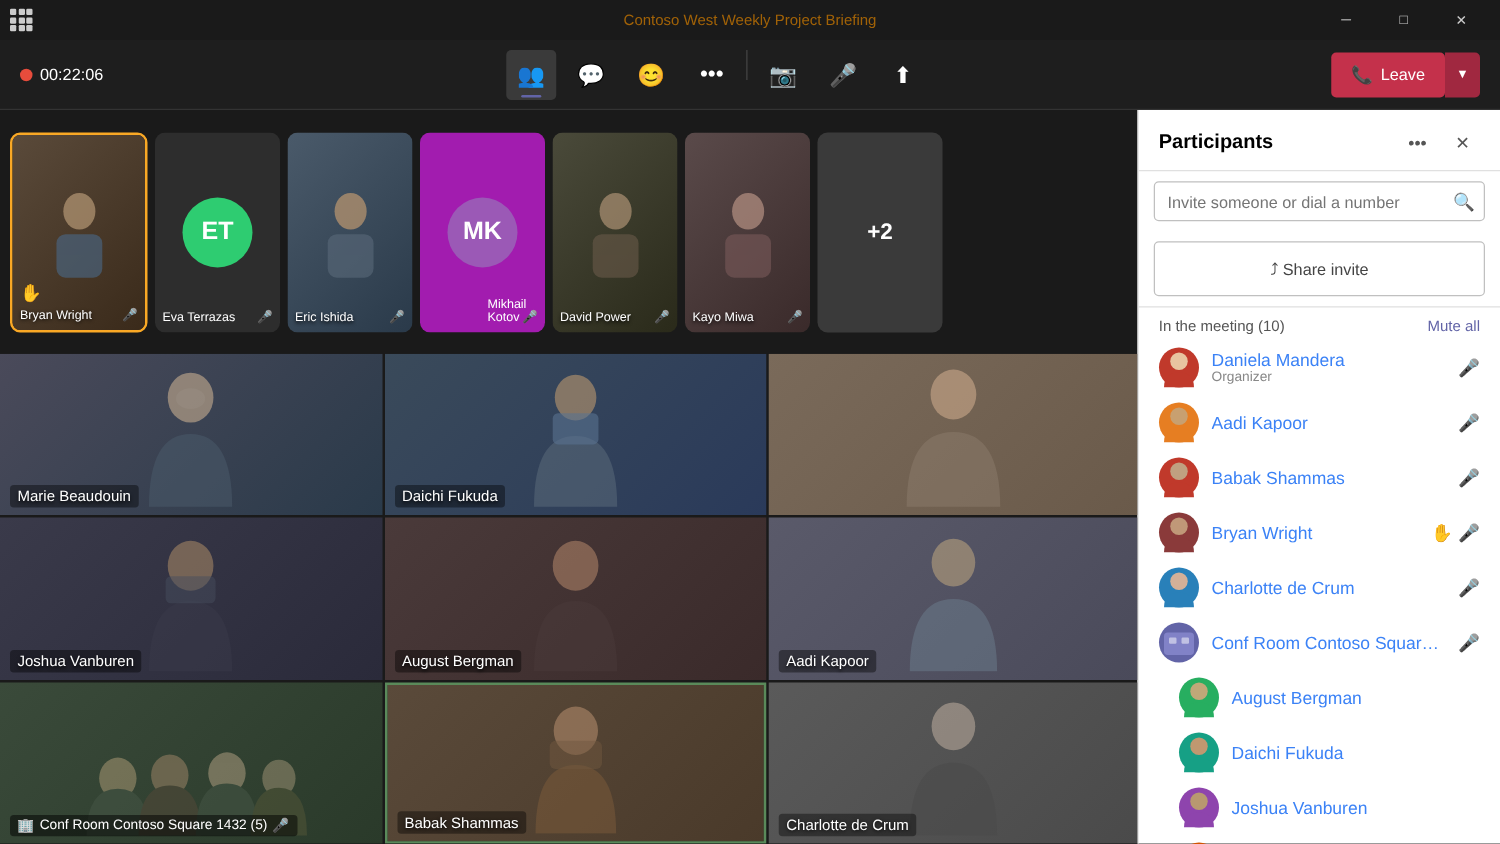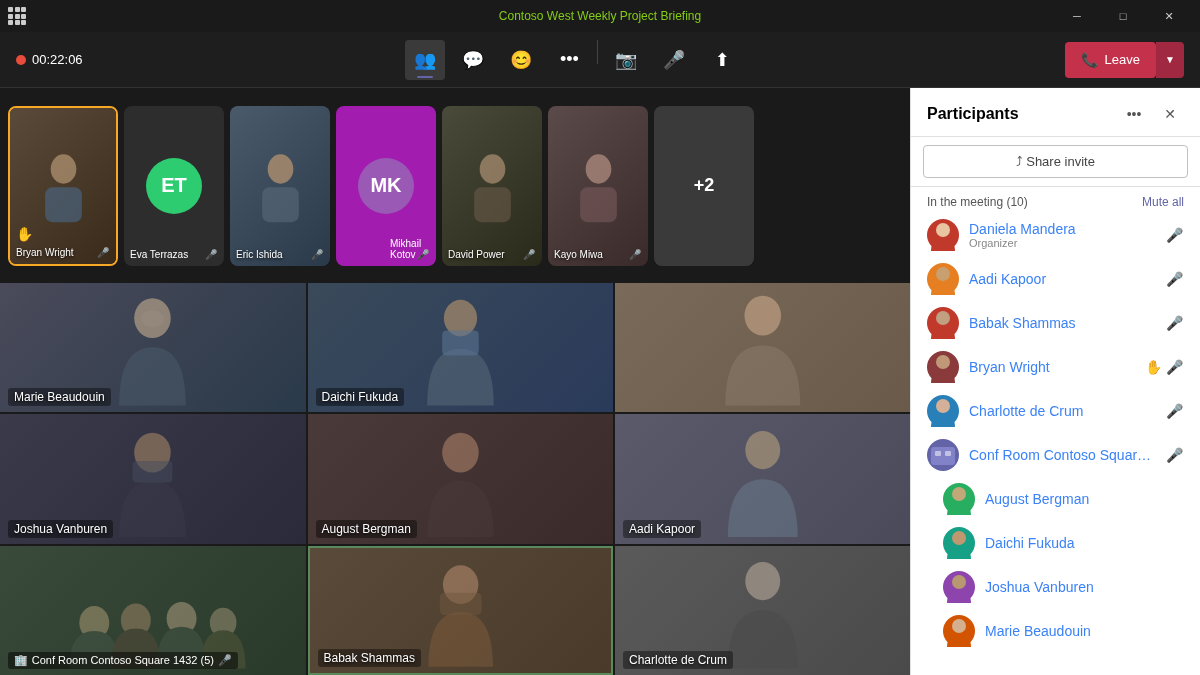--- a/index.html
+++ b/index.html
@@ -21,21 +21,21 @@
       justify-content: space-between;
       padding: 0 8px;
       position: relative;
     }
     .titlebar-left { display: flex; align-items: center; gap: 8px; }
     .titlebar-title {
       position: absolute;
       left: 50%;
       transform: translateX(-50%);
       font-size: 12px;
-      color: #84cc16;
+      color: #a16207;
     }
     .titlebar-controls { display: flex; gap: 0; }
     .titlebar-btn {
       width: 46px;
       height: 32px;
       display: flex;
       align-items: center;
       justify-content: center;
       font-size: 11px;
       color: #ccc;
@@ -271,32 +271,32 @@
     .search-box-icon {
       position: absolute;
       right: 8px;
       top: 50%;
       transform: translateY(-50%);
       color: #888;
       font-size: 14px;
     }
     .share-invite-btn {
       width: 100%;
-      height: 33px;
+      height: 44px;
       border: 1px solid #c0c0c0;
       border-radius: 4px;
       background: #fff;
       font-size: 13px;
       color: #444;
       cursor: pointer;
       display: flex;
       align-items: center;
       justify-content: center;
       gap: 6px;
-      margin-top: 0;
+      margin-top: 16px;
     }
 
     .in-meeting-header {
       display: flex;
       align-items: center;
       justify-content: space-between;
       padding: 8px 16px 4px;
     }
     .in-meeting-label {
       font-size: 12px;
@@ -595,20 +595,24 @@
 
     <div class="panel-header">
       <span class="panel-title">Participants</span>
       <div class="panel-header-icons">
         <div class="panel-header-icon">•••</div>
         <div class="panel-header-icon">✕</div>
       </div>
     </div>
 
     <div class="invite-search">
+      <div class="search-box-wrapper">
+        <input class="search-box-input" type="text" placeholder="Invite someone or dial a number" style="">
+        <span class="search-box-icon">🔍</span>
+      </div>
       <button class="share-invite-btn">⤴ Share invite</button>
     </div>
 
     <div class="in-meeting-header">
       <span class="in-meeting-label">In the meeting (10)</span>
       <button class="mute-all-btn">Mute all</button>
     </div>
 
     <div class="participants-list">
 

